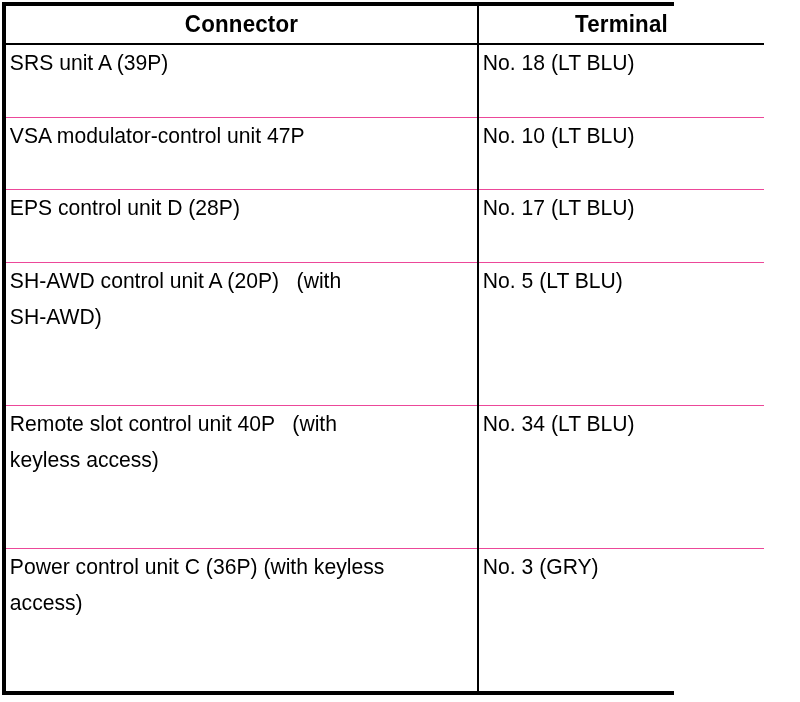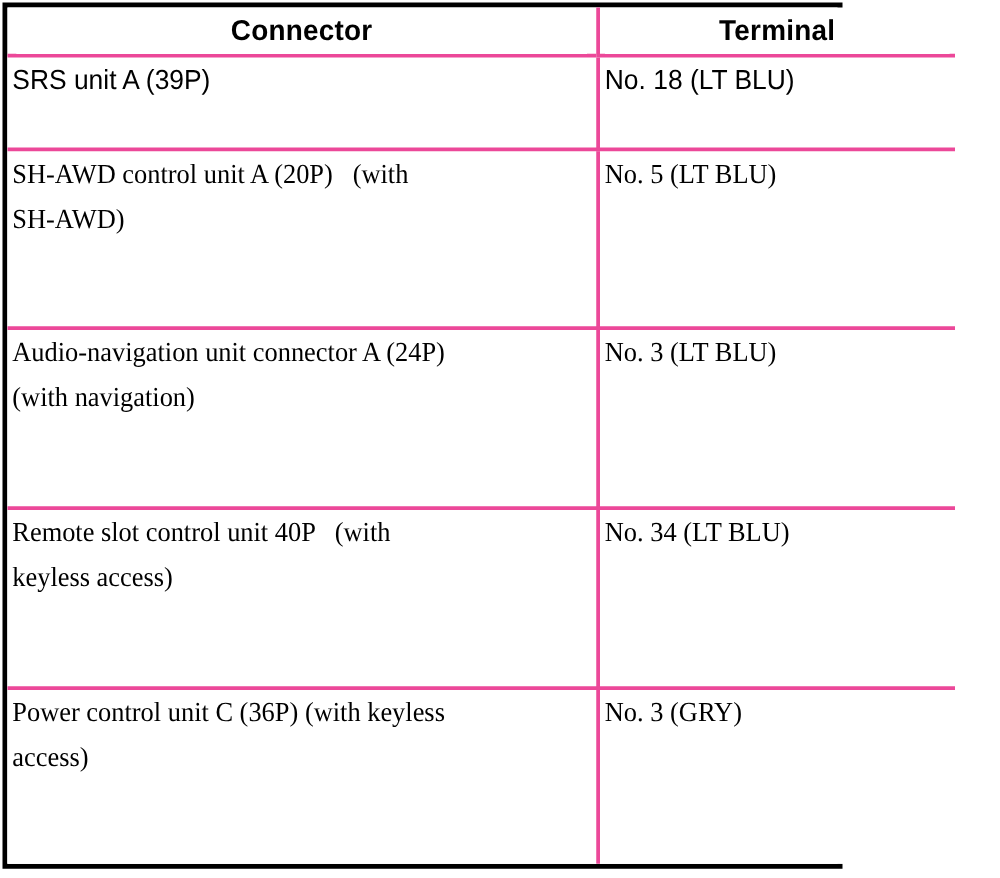--- a/index.html
+++ b/index.html
@@ -32,21 +32,21 @@
     border-collapse: collapse;
     table-layout: fixed;
     background: #ffffff;
   }
 
   table.spec-table col.col-connector { width: 472px; }
   table.spec-table col.col-terminal  { width: 286px; }
 
   table.spec-table th,
   table.spec-table td {
-    border: 3px solid #ec4899;
+    border: 1px solid #ec4899;
     padding: 0;
     vertical-align: top;
     background: #ffffff;
   }
 
   table.spec-table thead th {
     border-bottom: 2px solid #000000;
     height: 37px;
     text-align: center;
     vertical-align: middle;
@@ -66,21 +66,21 @@
     display: block;
     padding: 0 2px 0 4px;
     white-space: pre-wrap;
     transform: scaleX(0.96);
     transform-origin: left center;
     font-size: 22px;
     line-height: 36px;
   }
 
   tbody tr.row-1line td { height: 37px; }
-  tbody tr.row-2line td { height: 74px; font-family: Liberation Serif, serif; }
+  tbody tr.row-2line td { height: 74px; }
 
   
   table.spec-table tr > td:first-child,
   table.spec-table tr > th:first-child {
     border-left: none;
   }
   table.spec-table tr > td:last-child,
   table.spec-table tr > th:last-child {
     border-right: none;
   }
@@ -114,36 +114,43 @@
     </thead>
     <tbody id="table-body">
         <tr class="row-1line">
           <td>
             <span class="cell-text">SRS unit A (39P)</span>
           </td>
           <td class="col-sep">
             <span class="cell-text">No. 18 (LT BLU)</span>
           </td>
         </tr>
+        <tr class="row-1line">
+          <td>
+            <span class="cell-text">VSA modulator-control unit 47P</span>
+          </td>
+          <td class="col-sep">
+            <span class="cell-text">No. 10 (LT BLU)</span>
+          </td>
+        </tr>
+        <tr class="row-1line">
+          <td>
+            <span class="cell-text">EPS control unit D (28P)</span>
+          </td>
+          <td class="col-sep">
+            <span class="cell-text">No. 17 (LT BLU)</span>
+          </td>
+        </tr>
         <tr class="row-2line">
           <td>
             <span class="cell-text">SH-AWD control unit A (20P)   (with
 SH-AWD)</span>
           </td>
           <td class="col-sep">
             <span class="cell-text">No. 5 (LT BLU)</span>
-          </td>
-        </tr>
-        <tr class="row-2line">
-          <td>
-            <span class="cell-text">Audio-navigation unit connector A (24P)
-(with navigation)</span>
-          </td>
-          <td class="col-sep">
-            <span class="cell-text">No. 3 (LT BLU)</span>
           </td>
         </tr>
         <tr class="row-2line">
           <td>
             <span class="cell-text">Remote slot control unit 40P   (with
 keyless access)</span>
           </td>
           <td class="col-sep">
             <span class="cell-text">No. 34 (LT BLU)</span>
           </td>

